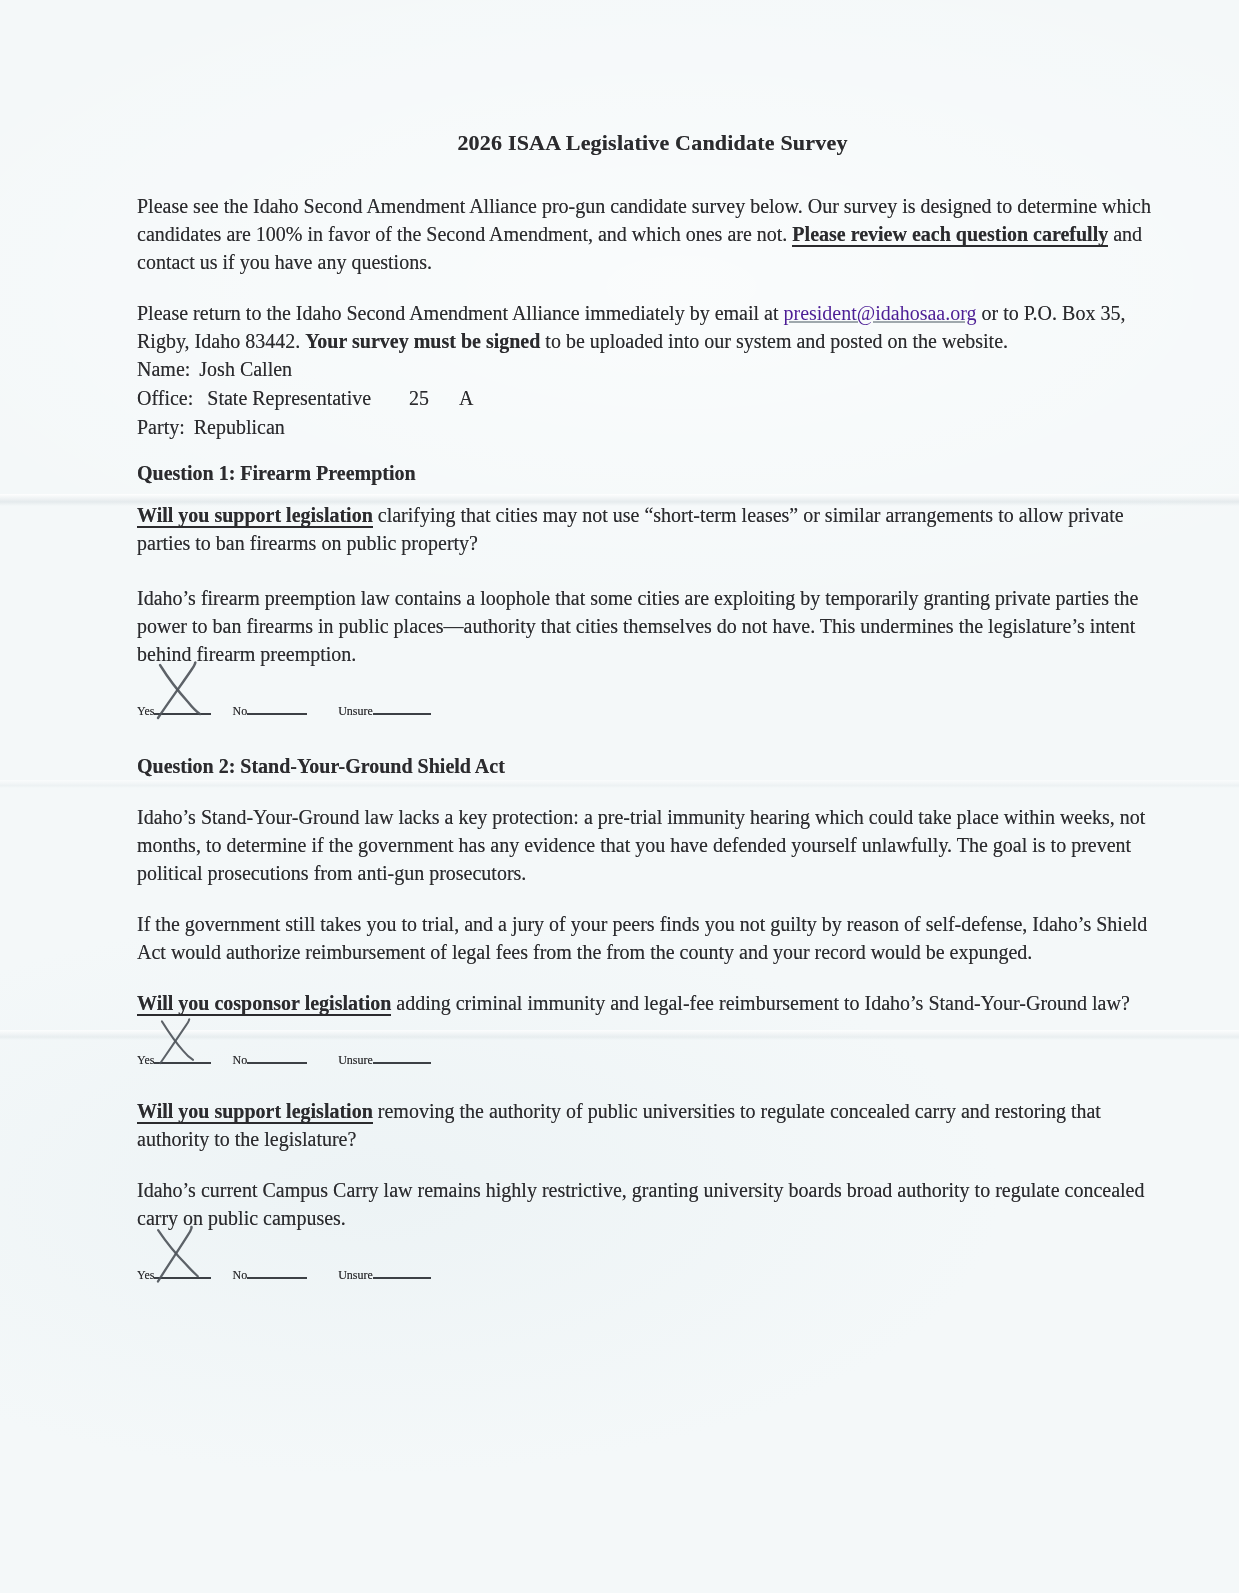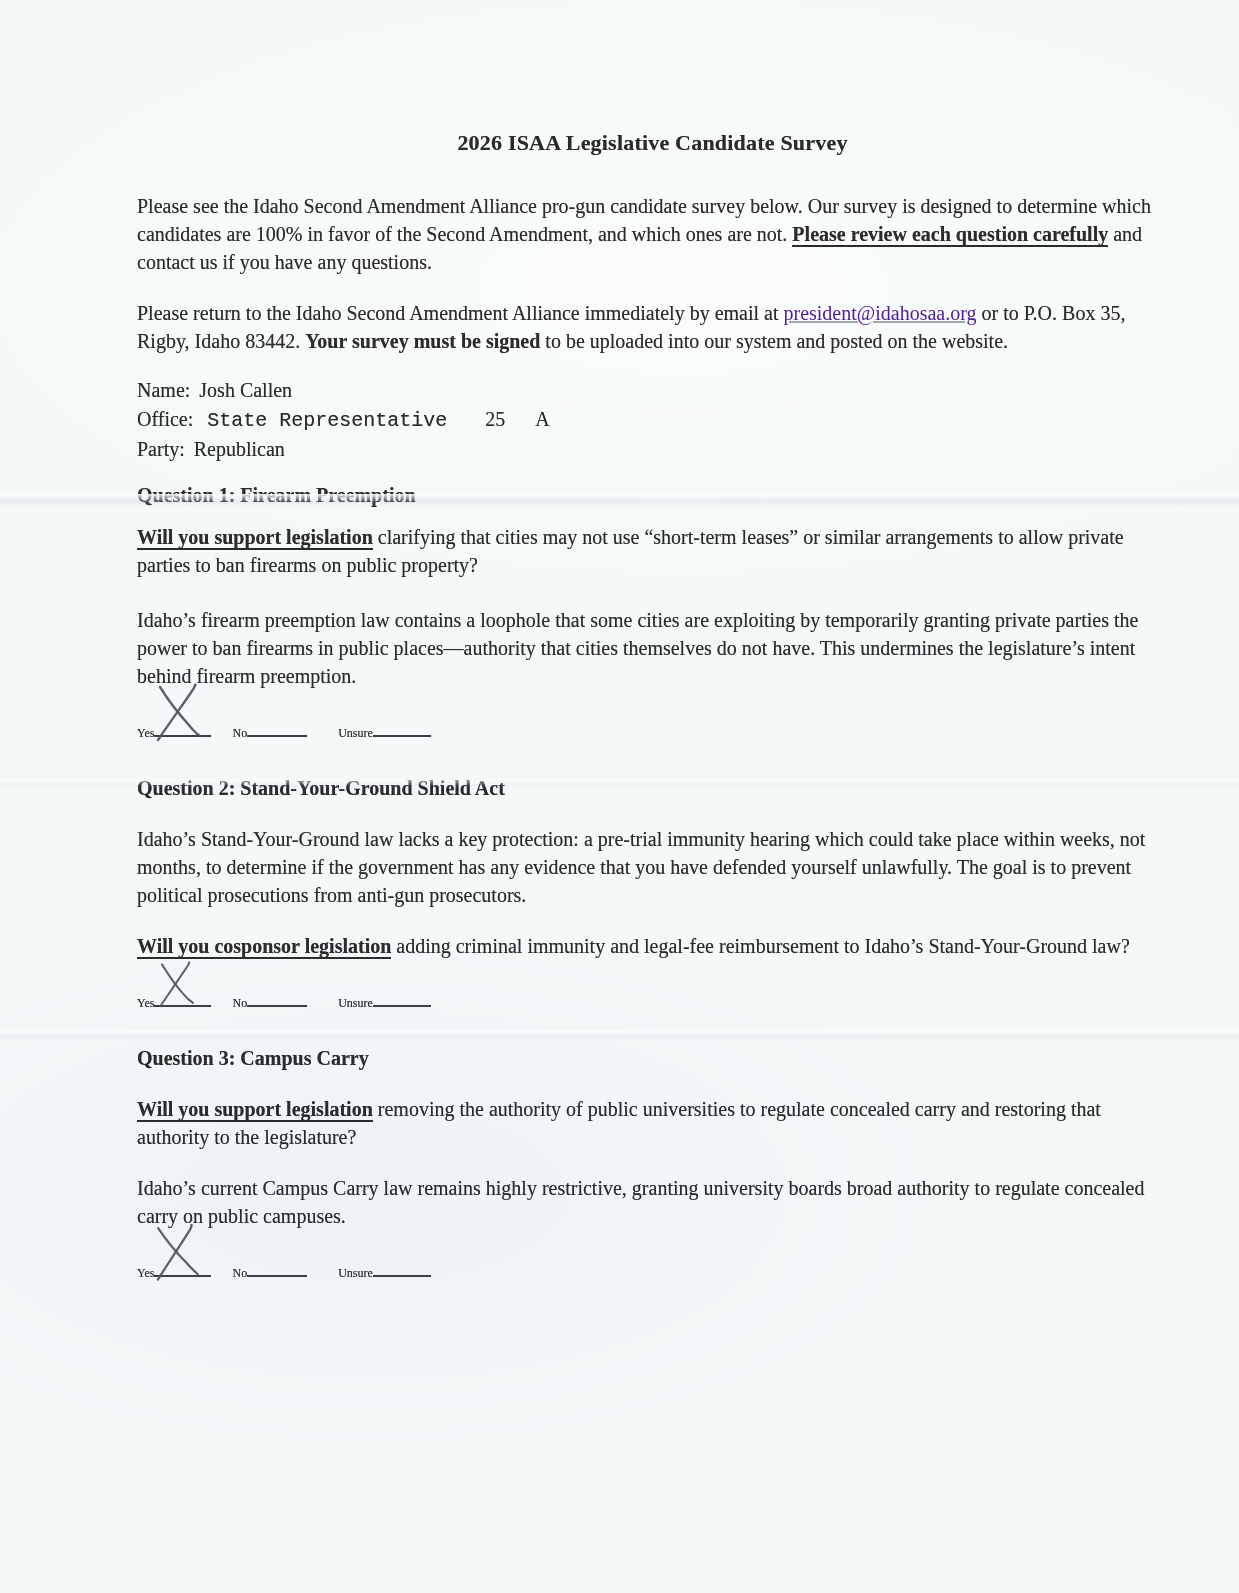--- a/index.html
+++ b/index.html
@@ -51,25 +51,25 @@
     border-bottom: 2px solid #2b2b2e;
     padding-bottom: 0px;
   }
   .email-link {
     color: #4c1d95;
     text-decoration: underline;
     text-decoration-color: #9fa8ad;
     text-shadow: none;
   }
 
-  .candidate-block { margin-top: 21px; font-size: 20px; line-height: 29px; }
+  .candidate-block { font-size: 20px; line-height: 29px; }
   .cand-row { white-space: nowrap; }
   .cand-label { display: inline-block; }
   .cand-value { display: inline-block; margin-left: 9px; }
-  .office-value { margin-left: 14px; font-family: Liberation Mono, monospace; }
+  .office-value { margin-left: 14px; }
   .district-value { margin-left: 38px; }
   .seat-value { margin-left: 30px; }
 
   .q-heading {
     margin-top: 27px;
     font-size: 20px;
     line-height: 28px;
     font-weight: bold;
   }
   .q1-heading { margin-top: 17px; }
@@ -149,31 +149,31 @@
       <span class="ans-label">Yes</span><span class="ans-line"><svg class="x-svg" viewBox="0 0 60 62">
             <path d="M12,7 C17,15 30,33 40,44 C44,49 49,54 52,56"></path>
             <path d="M47,5 C48,3 47,7 44,11 C36,23 20,45 10,60"></path>
           </svg></span><span class="ans-label lbl-no">No</span><span class="ans-line line-no"></span><span class="ans-label lbl-unsure">Unsure</span><span class="ans-line line-unsure"></span>
     </div>
   </div>
 
   <div>
     <div class="q-heading">Question 2: Stand-Your-Ground Shield Act</div>
     <p class="para">Idaho’s Stand-Your-Ground law lacks a key protection: a pre-trial immunity hearing which could take place within weeks, not months, to determine if the government has any evidence that you have defended yourself unlawfully. The goal is to prevent political prosecutions from anti-gun prosecutors.</p>
+    <p class="para">If the government still takes you to trial, and a jury of your peers finds you not guilty by reason of self-defense, Idaho’s Shield Act would authorize reimbursement of legal fees from the from the county and your record would be expunged.</p>
     <p class="para"><span class="bold-underline">Will you cosponsor legislation</span><span> adding criminal immunity and legal-fee reimbursement to Idaho’s Stand-Your-Ground law?</span></p>
     <div class="answer-row">
       <span class="ans-label">Yes</span><span class="ans-line"><svg class="x-svg x-q2" viewBox="0 0 60 62">
             <path d="M13,8 C18,16 30,34 39,44 C43,49 48,53 51,55"></path>
             <path d="M46,6 C47,4 46,8 43,12 C35,24 20,46 11,59"></path>
           </svg></span><span class="ans-label lbl-no">No</span><span class="ans-line line-no"></span><span class="ans-label lbl-unsure">Unsure</span><span class="ans-line line-unsure"></span>
     </div>
   </div>
 
   <div>
-    <div class="q-heading">Question 3: Campus Carry</div>
     <p class="para"><span class="bold-underline">Will you support legislation</span><span> removing the authority of public universities to regulate concealed carry and restoring that authority to the legislature?</span></p>
     <p class="para">Idaho’s current Campus Carry law remains highly restrictive, granting university boards broad authority to regulate concealed carry on public campuses.</p>
     <div class="answer-row">
       <span class="ans-label">Yes</span><span class="ans-line"><svg class="x-svg x-q3" viewBox="0 0 60 62">
             <path d="M11,6 C16,14 29,32 39,43 C43,48 48,53 51,56"></path>
             <path d="M46,4 C47,3 46,7 43,11 C35,23 19,45 9,60"></path>
           </svg></span><span class="ans-label lbl-no">No</span><span class="ans-line line-no"></span><span class="ans-label lbl-unsure">Unsure</span><span class="ans-line line-unsure"></span>
     </div>
   </div>
 

